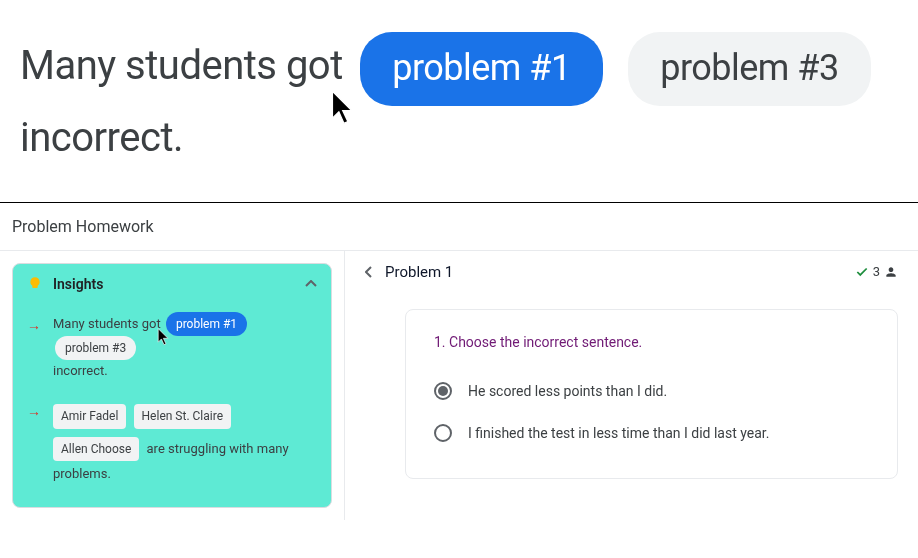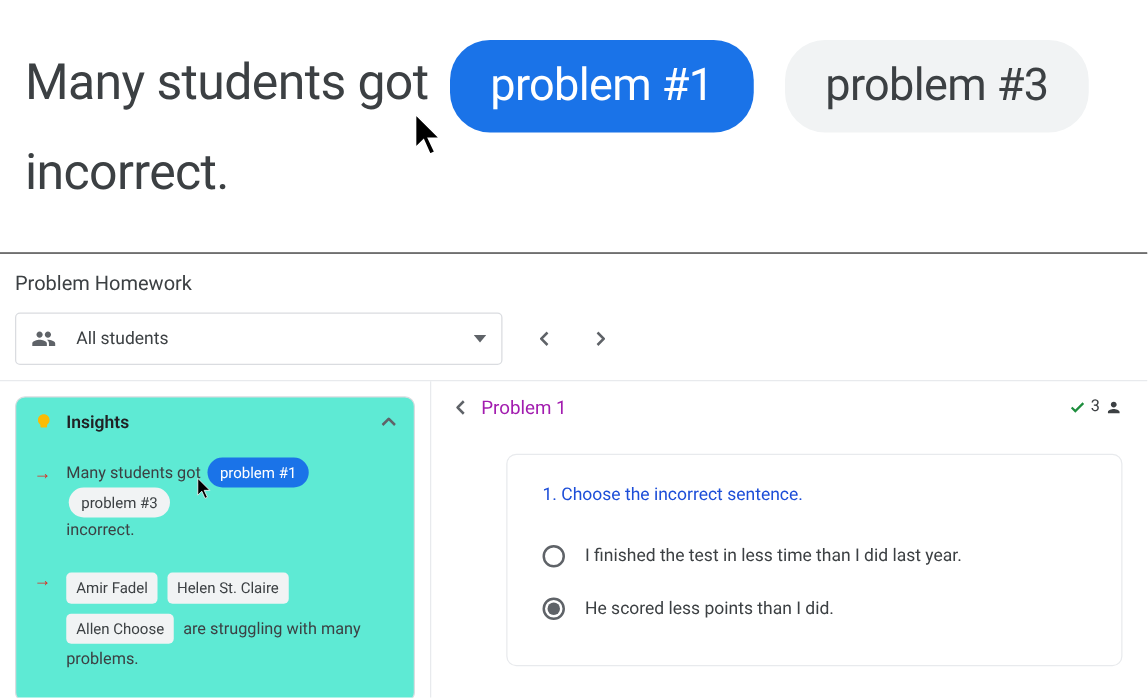--- a/index.html
+++ b/index.html
@@ -47,27 +47,27 @@
 .insight-content { flex: 1; }
 .mini-chip { display: inline-block; padding: 2px 10px; border-radius: 12px; font-size: 12px; margin: 0 2px; }
 .mini-chip.active { background: #1a73e8; color: #fff; }
 .mini-chip.inactive { background: #f1f3f4; color: #3c4043; }
 .name-chip { display: inline-block; padding: 2px 8px; background: #f1f3f4; border-radius: 4px; font-size: 12px; color: #3c4043; margin: 6px 4px 2px 0; }
 .mini-cursor { position: absolute; left: 130px; top: 24px; z-index: 5; }
 
 
 .problem-header { display: flex; align-items: center; justify-content: space-between; margin-bottom: 28px; }
 .problem-header-left { display: flex; align-items: center; gap: 12px; }
-.problem-title { font-size: 15px; color: #a21caf; }
+.problem-title { font-size: 15px; color: #0f172a; }
 .problem-stats { display: flex; align-items: center; gap: 4px; font-size: 13px; color: #3c4043; }
 .check-icon { color: #1e8e3e; }
 
 
 .question-card { background: #fff; border: 1px solid #e8eaed; border-radius: 8px; padding: 24px 28px; margin-left: 40px; }
-.question-text { font-size: 14px; color: #1d4ed8; margin-bottom: 20px; }
+.question-text { font-size: 14px; color: #701a75; margin-bottom: 20px; }
 .option-row { display: flex; align-items: center; gap: 16px; padding: 12px 0; }
 .radio { width: 18px; height: 18px; border: 2px solid #5f6368; border-radius: 50%; flex-shrink: 0; position: relative; }
 .radio.selected::after { content: ''; position: absolute; width: 10px; height: 10px; background: #5f6368; border-radius: 50%; top: 2px; left: 2px; }
 .option-text { font-size: 14px; color: #3c4043; }
 </style>
 </head>
 <body>
 
 <div class="hero">
   <div class="hero-text">
@@ -80,45 +80,20 @@
   <svg class="hero-cursor" width="28" height="36" viewBox="0 0 20 28">
     <path d="M1 1 L1 22 L6 17 L10 26 L13 24.5 L9 16 L16 16 Z" fill="#000" stroke="#fff" stroke-width="1"></path>
   </svg>
 </div>
 
 <div class="divider"></div>
 
 <div class="app">
   <div class="app-title">Problem Homework</div>
 
-  <div class="selector-row">
-    <div class="student-select">
-      <div class="student-select-left">
-        <svg class="people-icon" viewBox="0 0 24 24" width="20" height="20" fill="#5f6368">
-          <path d="M16 11c1.66 0 2.99-1.34 2.99-3S17.66 5 16 5s-3 1.34-3 3 1.34 3 3 3zm-8 0c1.66 0 2.99-1.34 2.99-3S9.66 5 8 5 5 6.34 5 8s1.34 3 3 3zm0 2c-2.33 0-7 1.17-7 3.5V19h14v-2.5c0-2.33-4.67-3.5-7-3.5zm8 0c-.29 0-.62.02-.97.05 1.16.84 1.97 1.97 1.97 3.45V19h6v-2.5c0-2.33-4.67-3.5-7-3.5z"></path>
-        </svg>
-        <span class="student-select-label">All students</span>
-      </div>
-      <svg class="dropdown-caret" viewBox="0 0 10 6" width="10" height="6" fill="#5f6368">
-        <path d="M0 0 L5 6 L10 0 Z"></path>
-      </svg>
-    </div>
-    <div class="nav-arrows">
-      <div class="nav-arrow">
-        <svg width="8" height="12" viewBox="0 0 8 12" fill="none" stroke="#5f6368" stroke-width="2">
-            <path d="M6 1 L1 6 L6 11"></path>
-          </svg>
-      </div>
-      <div class="nav-arrow">
-        <svg width="8" height="12" viewBox="0 0 8 12" fill="none" stroke="#5f6368" stroke-width="2">
-            <path d="M2 1 L7 6 L2 11"></path>
-          </svg>
-      </div>
-    </div>
-  </div>
 
   <div class="columns">
 
     <div class="left-col">
       <div class="insights-card">
         <div class="insights-header">
           <div class="insights-header-left">
             <svg class="bulb-icon" width="16" height="16" viewBox="0 0 24 24" fill="#fbbc04">
               <path d="M12 2C8 2 5 5 5 9c0 2.4 1.2 4.5 3 5.7V17c0 .6.4 1 1 1h6c.6 0 1-.4 1-1v-2.3c1.8-1.2 3-3.3 3-5.7 0-4-3-7-7-7z"></path>
             </svg>
@@ -172,23 +147,23 @@
           <span>3</span>
           <svg width="14" height="14" viewBox="0 0 24 24" fill="#3c4043">
               <path d="M12 12c2.2 0 4-1.8 4-4s-1.8-4-4-4-4 1.8-4 4 1.8 4 4 4zm0 2c-2.7 0-8 1.3-8 4v2h16v-2c0-2.7-5.3-4-8-4z"></path>
             </svg>
         </div>
       </div>
 
       <div class="question-card">
         <div class="question-text">1.  Choose the incorrect sentence.</div>
         <div class="option-row">
+          <div class="radio selected"></div>
+          <span class="option-text">He scored less points than I did.</span>
+        </div>
+        <div class="option-row">
           <div class="radio"></div>
           <span class="option-text">I finished the test in less time than I did last year.</span>
-        </div>
-        <div class="option-row">
-          <div class="radio selected"></div>
-          <span class="option-text">He scored less points than I did.</span>
         </div>
       </div>
     </div>
   </div>
 </div>
 
 </body></html>

